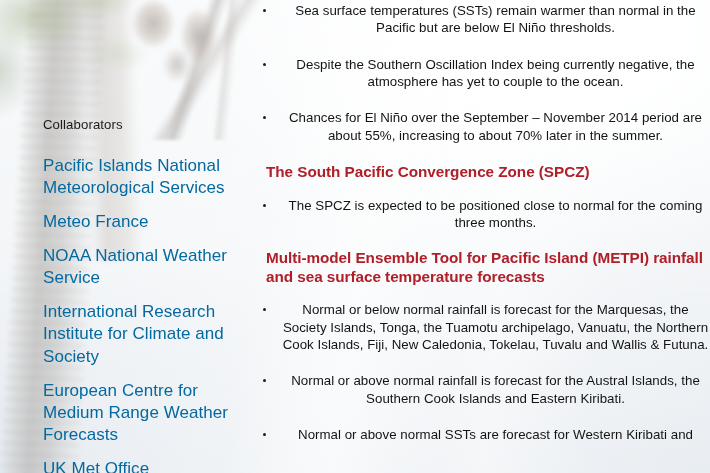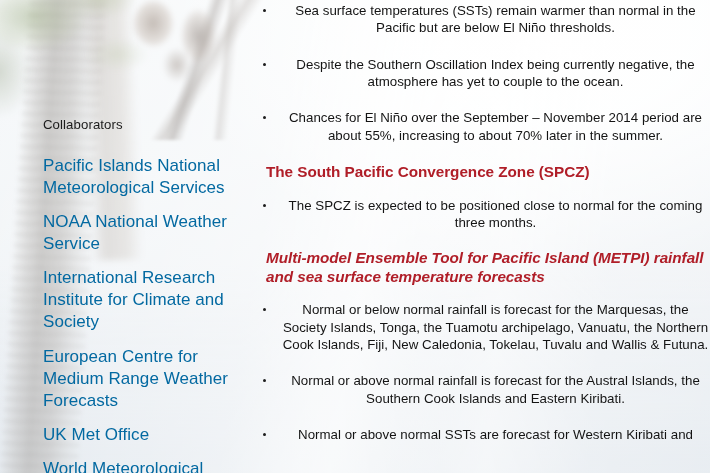--- a/index.html
+++ b/index.html
@@ -163,21 +163,21 @@
   }
   .section-heading {
     font-size:15.3px;
     font-weight:bold;
     color:#b01e28;
     line-height:1.235;
     margin:6px 0 15px 8px;
     letter-spacing:-.05px;
   }
   .tight { margin-bottom:14px; }
-  .gap-top { margin-top:17px;font-style:italic; }
+  .gap-top { margin-top:17px; }
 </style>
 </head>
 <body>
 
 <div id="page">
 
   <div class="bg-layer bg-sky"></div>
   <div class="bg-layer bg-clouds"></div>
   <div class="bg-trunk"></div>
   <div class="bg-trunk2"></div>
@@ -185,20 +185,21 @@
   <div class="bg-blades"></div>
   <div class="bg-nuts"></div>
   <div class="bg-layer bg-wash"></div>
 
   <div class="content">
 
     <div class="sidebar">
       <div class="sidebar-heading">Collaborators</div>
 
       <div class="collab-item">Pacific Islands National Meteorological Services</div>
+      <div class="collab-item">Meteo France</div>
       <div class="collab-item">NOAA National Weather Service</div>
       <div class="collab-item">International Research Institute for Climate and Society</div>
       <div class="collab-item">European Centre for Medium Range Weather Forecasts</div>
       <div class="collab-item">UK Met Office</div>
       <div class="collab-item">World Meteorological</div>
     </div>
 
     <div class="main">
 
       <ul class="bullet-list">

